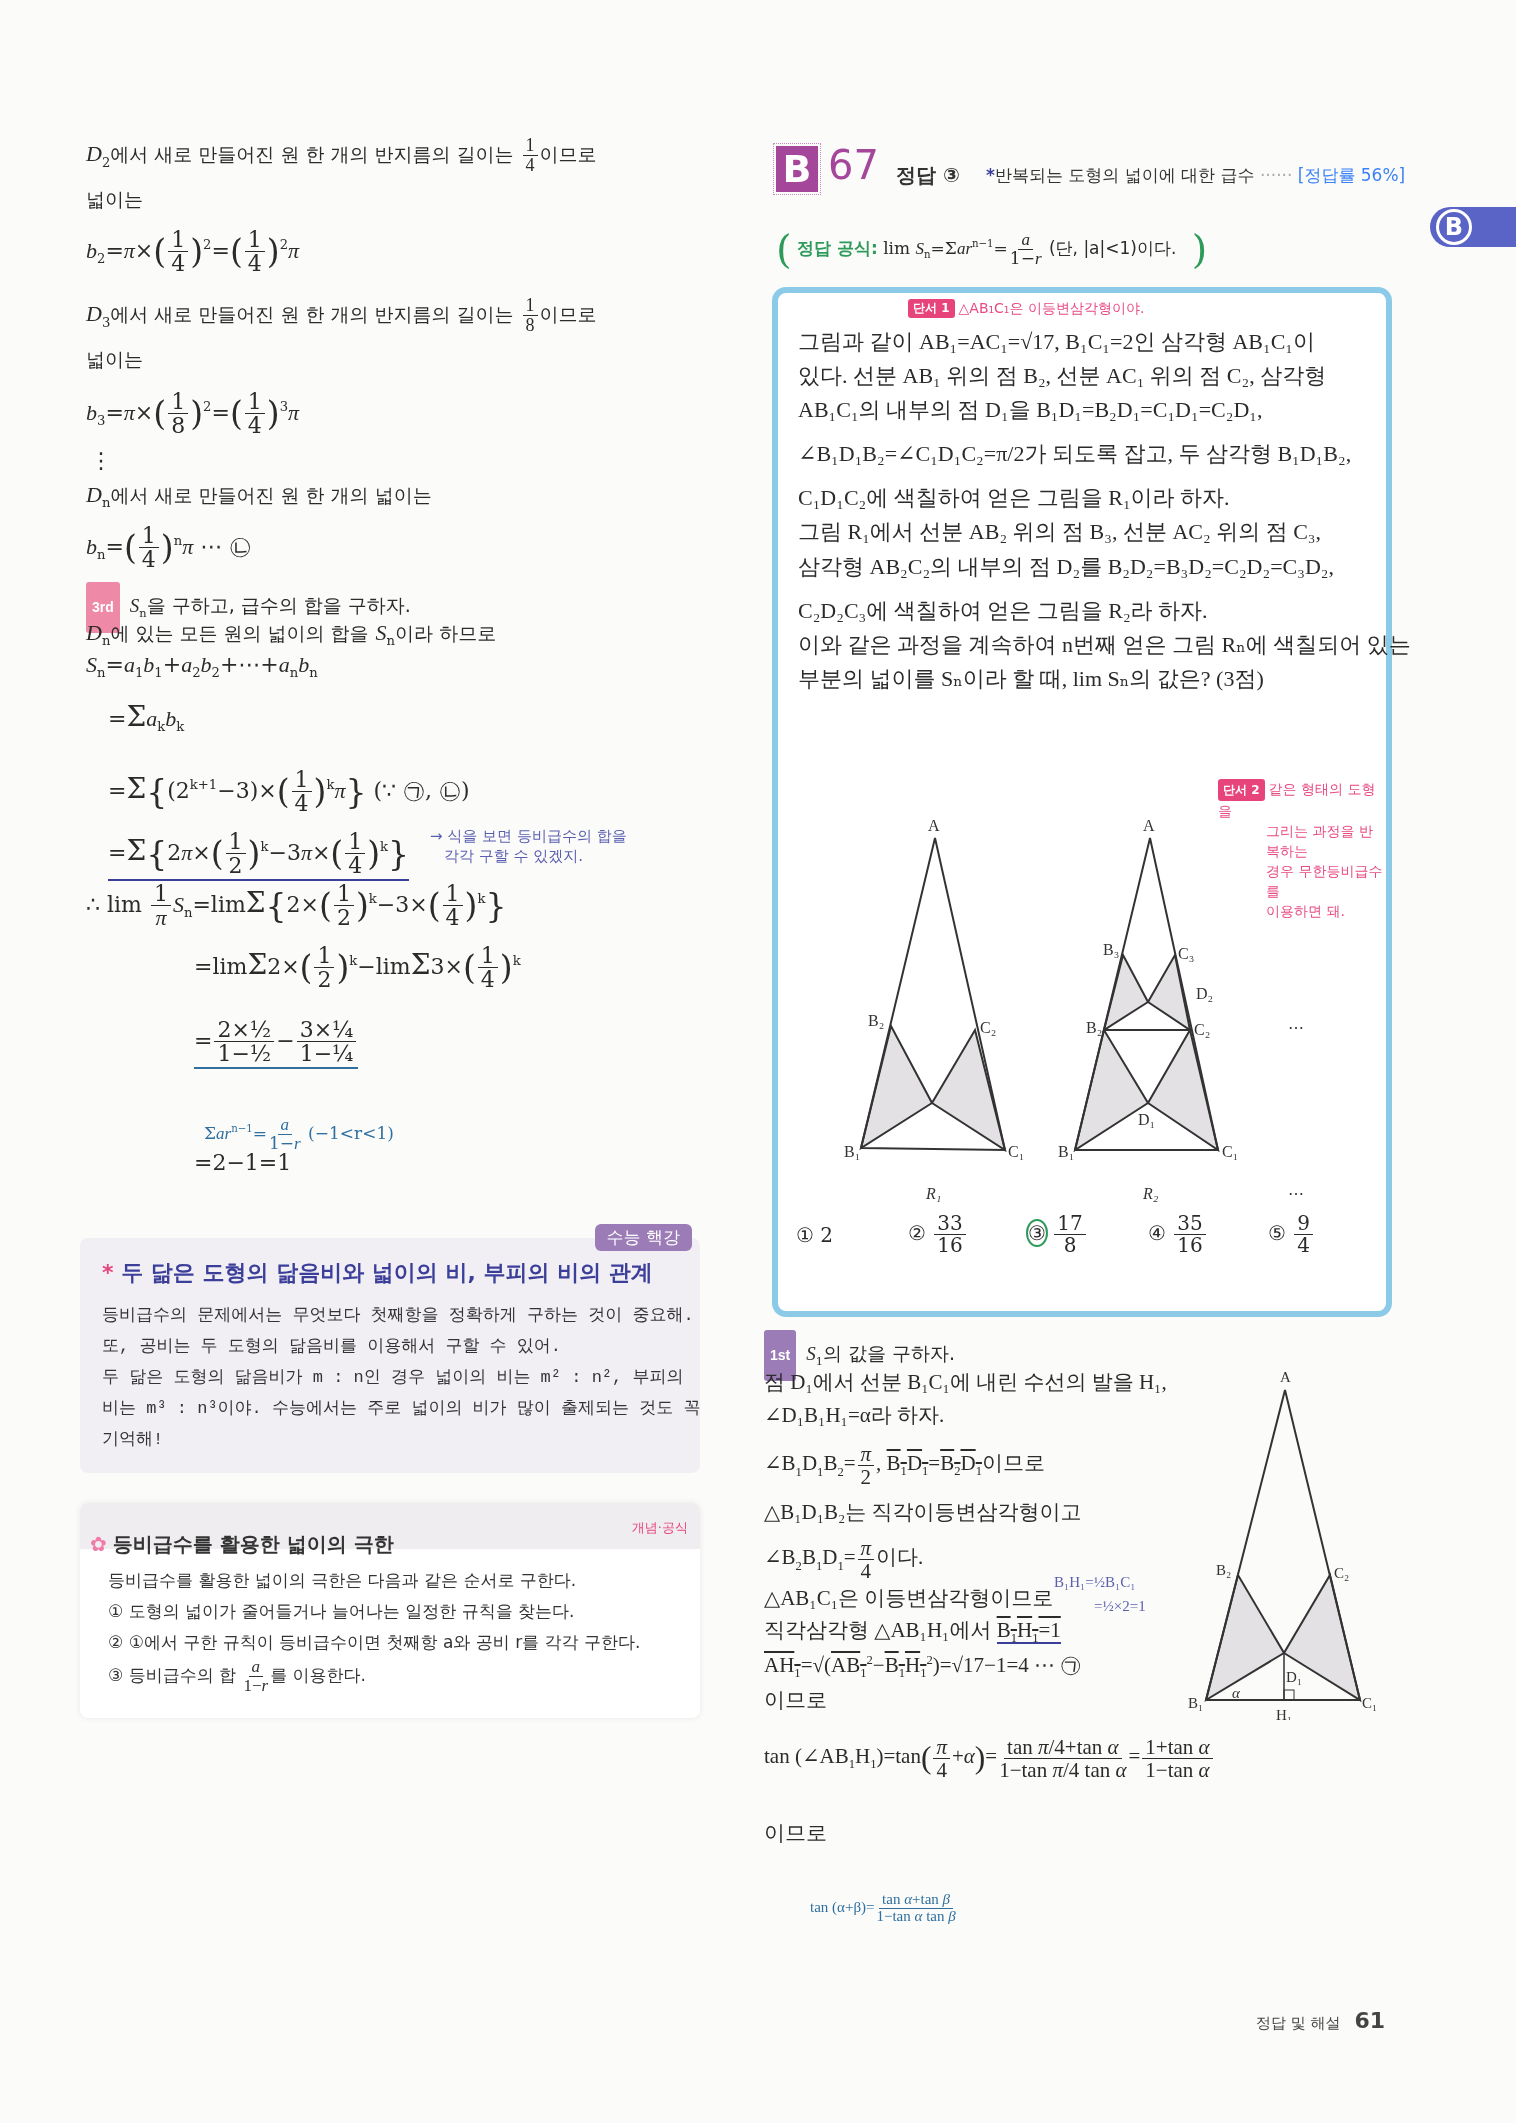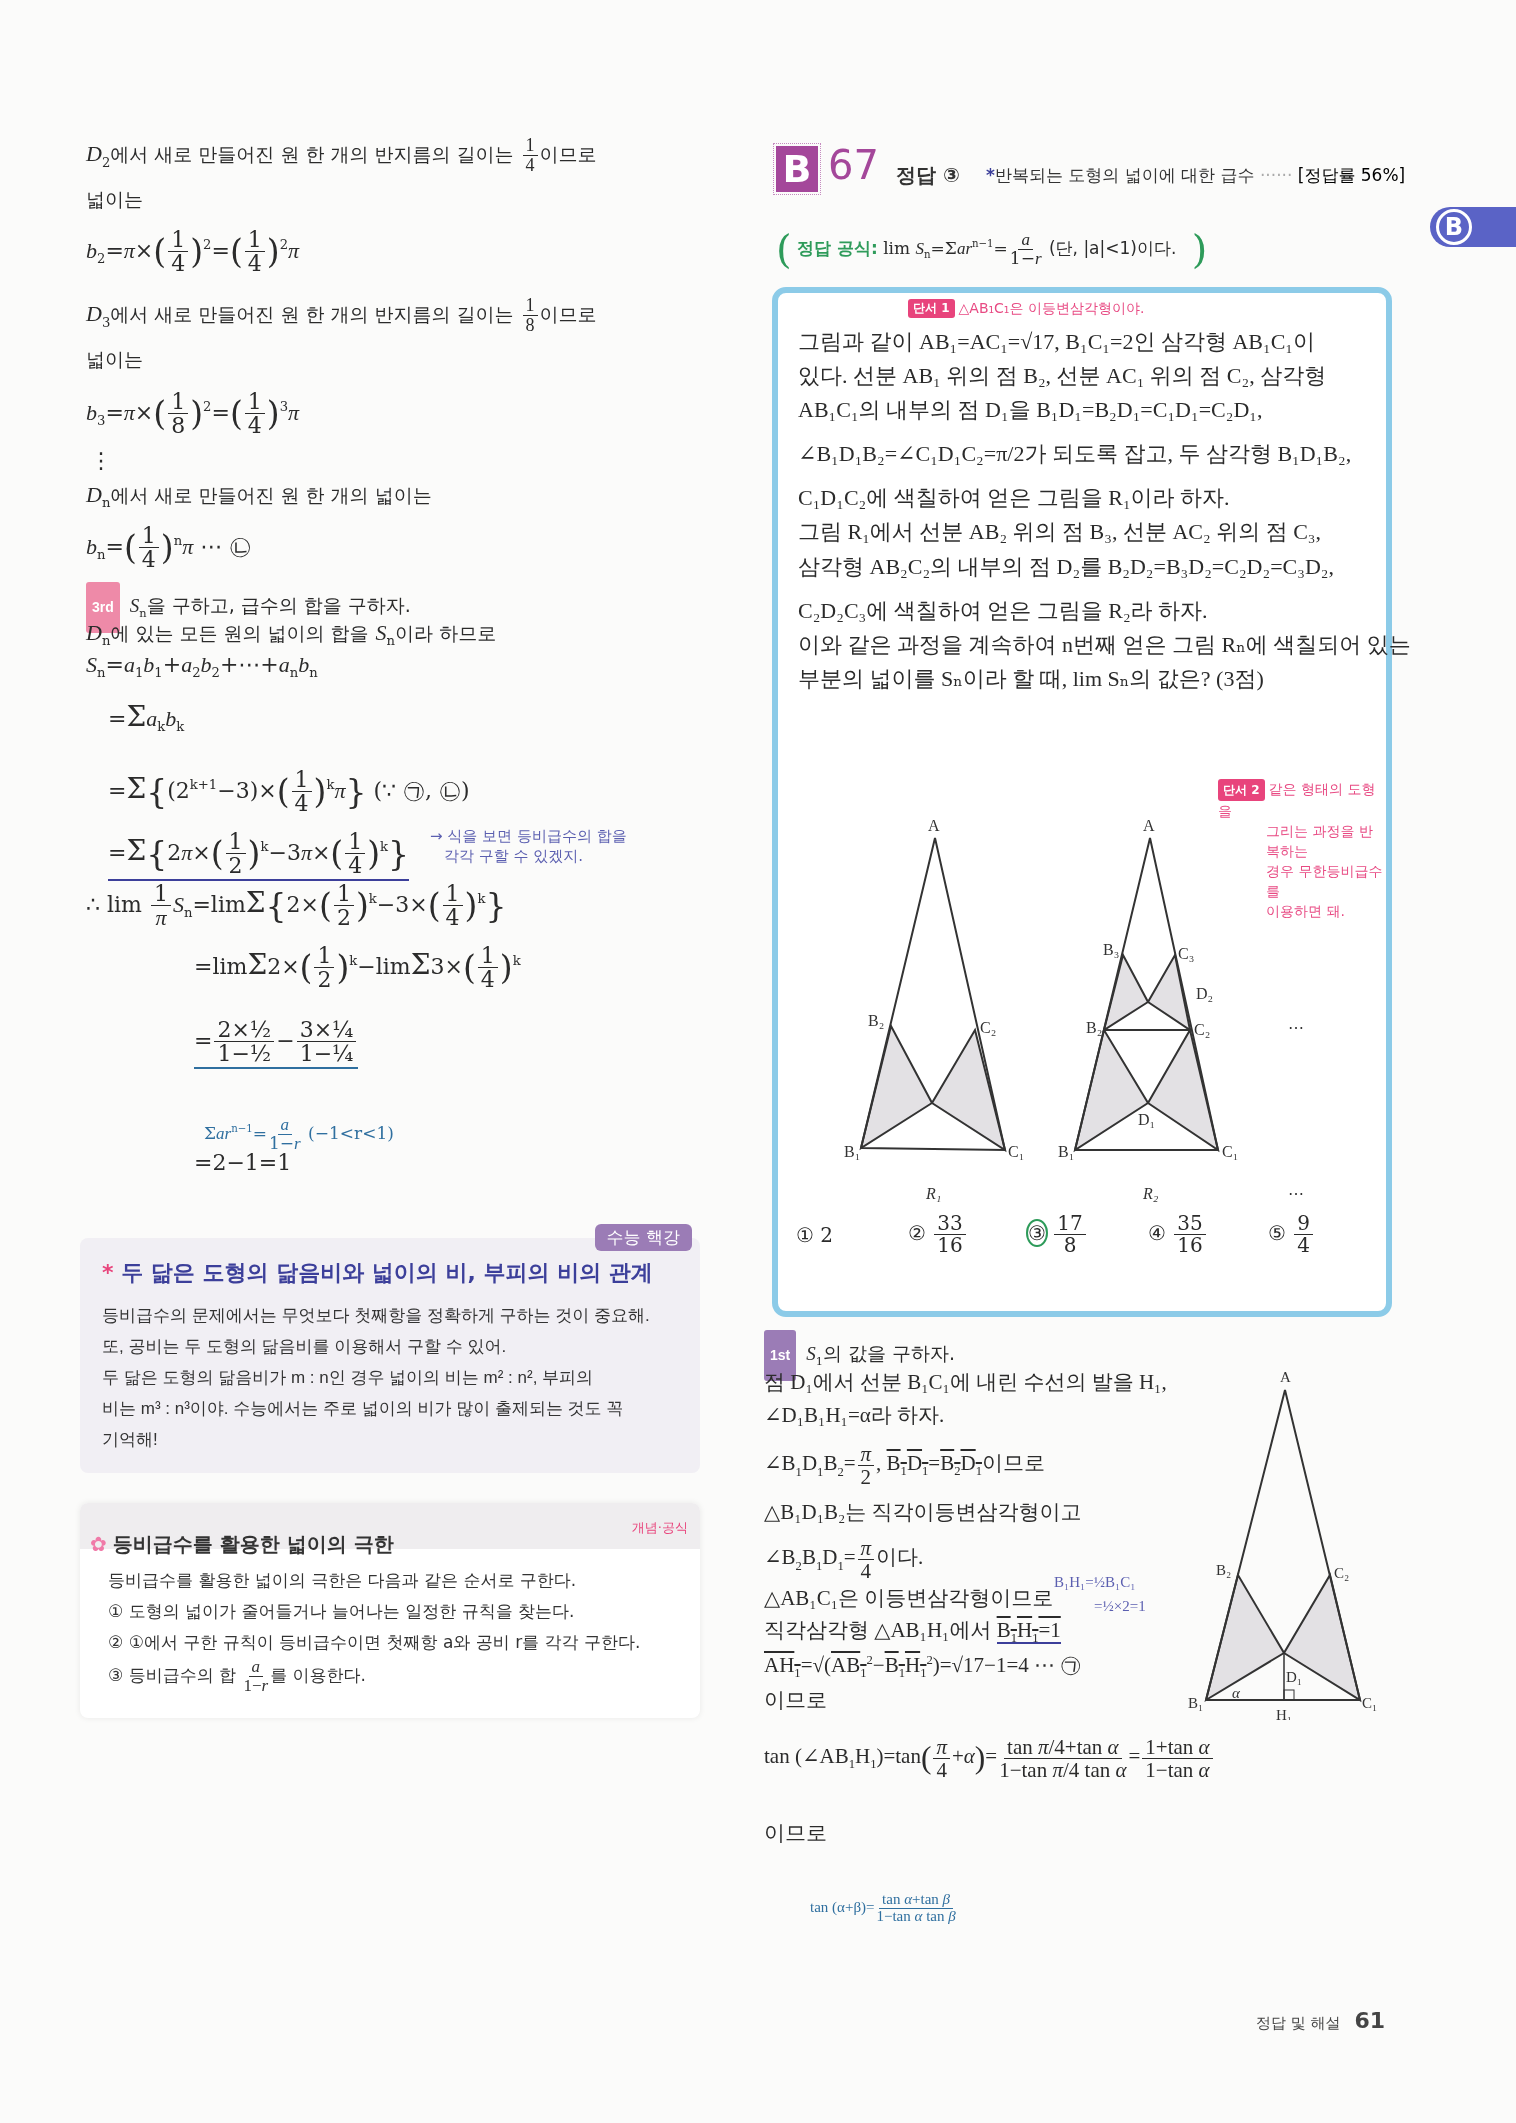--- a/index.html
+++ b/index.html
@@ -18,37 +18,37 @@
   .paren { font-size: 1.5em; vertical-align: middle; font-weight: 200; }
   .step-badge { display: inline-block; color: #fff; font-family: "Liberation Sans", sans-serif; font-weight: bold; font-size: 14px; padding: 17px 6px; border-radius: 3px; margin-right: 10px; vertical-align: middle; }
   .blue-note { color: #5b5fb0; }
   .pink-note { color: #e84a83; }
 
   
   .tip-box { position: absolute; left: 80px; top: 1238px; width: 620px; height: 235px; background: #f1eff4; border-radius: 8px; }
   .tip-badge { position: absolute; right: 8px; top: -14px; background: #9b7cb6; color: #fff; font-family: "DejaVu Sans", sans-serif; font-size: 17px; padding: 2px 12px; border-radius: 6px; }
   .tip-title { position: absolute; left: 22px; top: 20px; font-family: "DejaVu Sans", sans-serif; font-weight: bold; font-size: 22px; color: #3c3f9a; white-space: nowrap; }
   .tip-title .star { color: #e8447c; }
-  .tip-body { position: absolute; left: 22px; top: 62px; font-family: Liberation Sans, sans-serif; font-size: 17px; line-height: 31px; color: #333; white-space: nowrap; }
+  .tip-body { position: absolute; left: 22px; top: 62px; font-family: Liberation Mono, monospace; font-size: 17px; line-height: 31px; color: #333; white-space: nowrap; }
 
   .concept-box { position: absolute; left: 80px; top: 1503px; width: 620px; height: 215px; background: #fff; border-radius: 8px; box-shadow: 0 0 6px rgba(0,0,0,0.08); overflow: hidden; }
   .concept-head { height: 46px; background: #efedef; position: relative; }
   .concept-title { position: absolute; left: 10px; top: 10px; font-family: "DejaVu Sans", sans-serif; font-weight: bold; font-size: 20px; color: #333; white-space: nowrap; margin-top: 18px; }
   .concept-title .flower { color: #f07aa8; margin-right: 6px; }
   .concept-tag { position: absolute; right: 12px; top: 16px; font-family: "DejaVu Sans", sans-serif; font-size: 13px; color: #e8447c; }
   .concept-body { position: absolute; left: 28px; top: 62px; font-family: "DejaVu Sans", sans-serif; font-size: 17px; line-height: 31px; color: #333; white-space: nowrap; }
 
   
   .qnum-box { position: absolute; left: 776px; top: 146px; width: 42px; height: 46px; background: #a4479a; color: #fff; font-family: "DejaVu Sans", sans-serif; font-weight: bold; font-size: 38px; text-align: center; line-height: 46px; outline: 1px dotted #c58bc0; outline-offset: 2px; }
   .qnum { position: absolute; left: 828px; top: 142px; font-family: "DejaVu Sans", sans-serif; font-size: 40px; color: #a4479a; }
   .answer-label { position: absolute; left: 896px; top: 162px; font-family: "DejaVu Sans", sans-serif; font-weight: bold; font-size: 20px; color: #333; }
   .topic { position: absolute; left: 986px; top: 164px; font-family: "DejaVu Sans", sans-serif; font-size: 17px; color: #333; white-space: nowrap; }
   .topic .ast { color: #3c3f9a; font-weight: bold; }
   .topic .dots { color: #aaa; }
-  .topic .rate { color: #000000; }
+  .topic .rate { color: #3b82f6; }
 
   .formula-bar { position: absolute; left: 776px; top: 226px; font-size: 17px; white-space: nowrap; }
   .formula-bar .br { color: #2e9b5a; font-size: 40px; vertical-align: middle; font-weight: 200; }
   .formula-bar .lbl { color: #2e9b5a; font-family: "DejaVu Sans", sans-serif; font-weight: bold; }
 
   .side-tab { position: absolute; left: 1430px; top: 207px; width: 86px; height: 40px; background: #5a63c6; border-radius: 20px 0 0 20px; }
   .side-tab .circ { position: absolute; left: 6px; top: 2px; width: 36px; height: 36px; border-radius: 50%; border: 3px solid #fff; color: #fff; font-family: "DejaVu Sans", sans-serif; font-weight: bold; font-size: 24px; text-align: center; line-height: 30px; }
 
   .problem-box { position: absolute; left: 772px; top: 287px; width: 620px; height: 1030px; border: 6px solid #8ccbe8; border-radius: 14px; background: #fff; }
   .dansu { display: inline-block; background: #e8447c; color: #fff; font-family: "DejaVu Sans", sans-serif; font-weight: bold; font-size: 12px; padding: 1px 5px; border-radius: 3px; margin-right: 4px; vertical-align: middle; }

